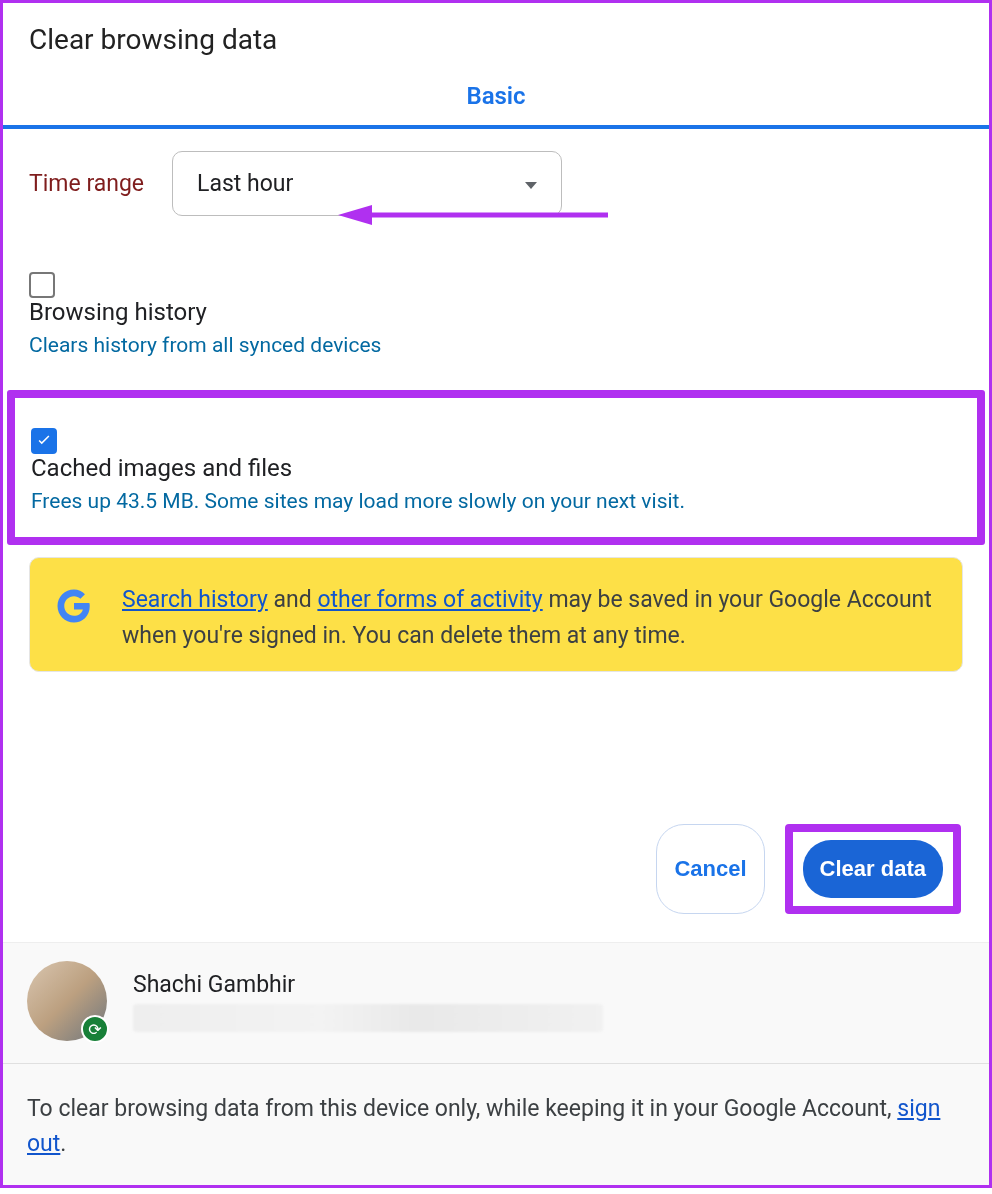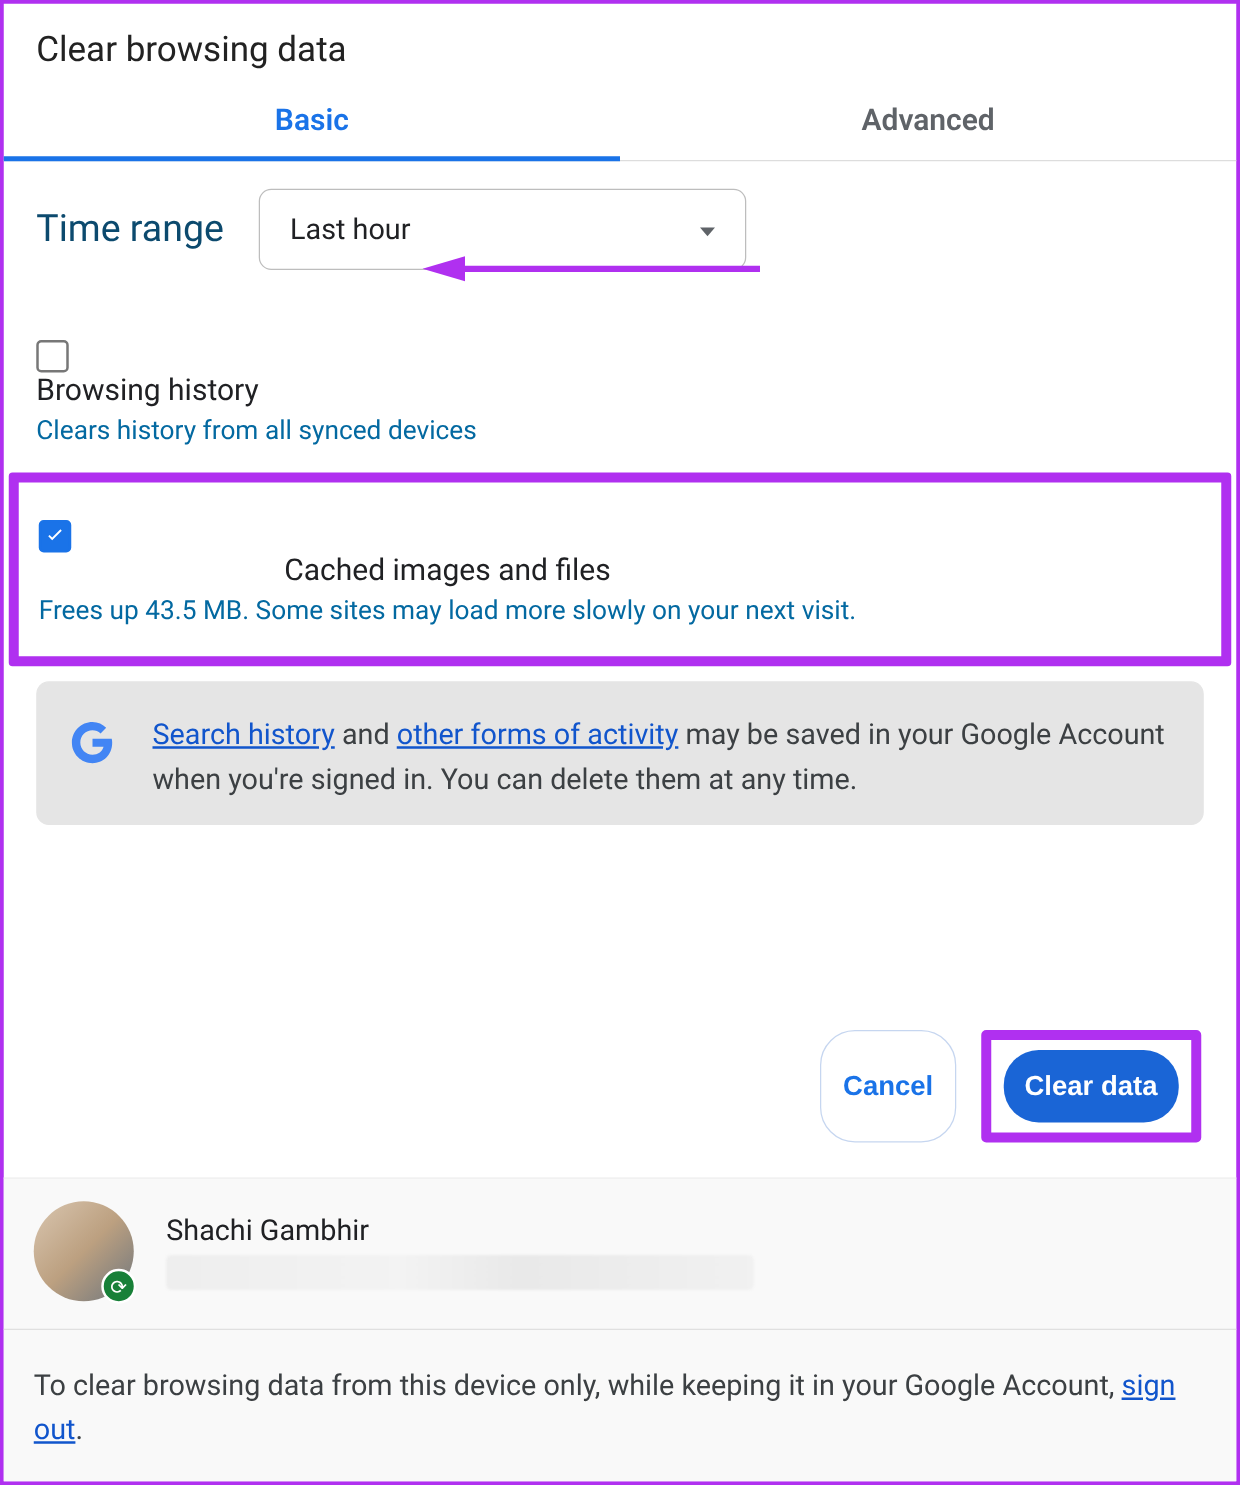--- a/index.html
+++ b/index.html
@@ -52,22 +52,22 @@
     flex: 1;
     overflow: hidden;
   }
   .time-range-row {
     display: flex;
     align-items: center;
     gap: 28px;
     margin-bottom: 28px;
   }
   .time-range-label {
-    font-size: 30px;
-    color: #0c4a6e;
+    font-size: 23px;
+    color: #7f1d1d;
   }
   .select-box {
     position: relative;
     border: 1px solid #bdbdbd;
     border-radius: 10px;
     padding: 18px 46px 18px 24px;
     font-size: 23px;
     color: #202124;
     min-width: 390px;
     cursor: pointer;
@@ -116,29 +116,28 @@
     color: #202124;
     margin-bottom: 4px;
   }
   .cb-text .desc {
     font-size: 21px;
     color: #0369a1;
     line-height: 1.45;
   }
   .highlight-cached {
     border: 8px solid #b030f0;
-    margin: 0 -22px;
+    margin: 12px -22px;
     padding: 10px 16px;
     border-radius: 3px;
-    text-align: center;
   }
   .highlight-cached .checkbox-row { padding: 10px 0; }
   .infobox {
     margin-top: 12px;
-    background: #e5e5e5;
+    background: #fde047;
     border: 1px solid #e5e5e5;
     border-radius: 10px;
     padding: 24px 26px 18px;
     display: flex;
     gap: 30px;
     align-items: flex-start;
   }
   .g-logo {
     width: 36px;
     height: 36px;
@@ -244,21 +243,20 @@
   }
 </style>
 </head>
 <body>
 
 <div class="dialog">
   <div class="dialog-title">Clear browsing data</div>
 
   <div class="tabs">
     <div class="tab active">Basic</div>
-    <div class="tab">Advanced</div>
   </div>
 
   <div class="content">
     <div class="time-range-row">
       <span class="time-range-label">Time range</span>
       <div class="select-box">
         <span>Last hour</span>
         <span class="select-caret"></span>
       </div>
     </div>

